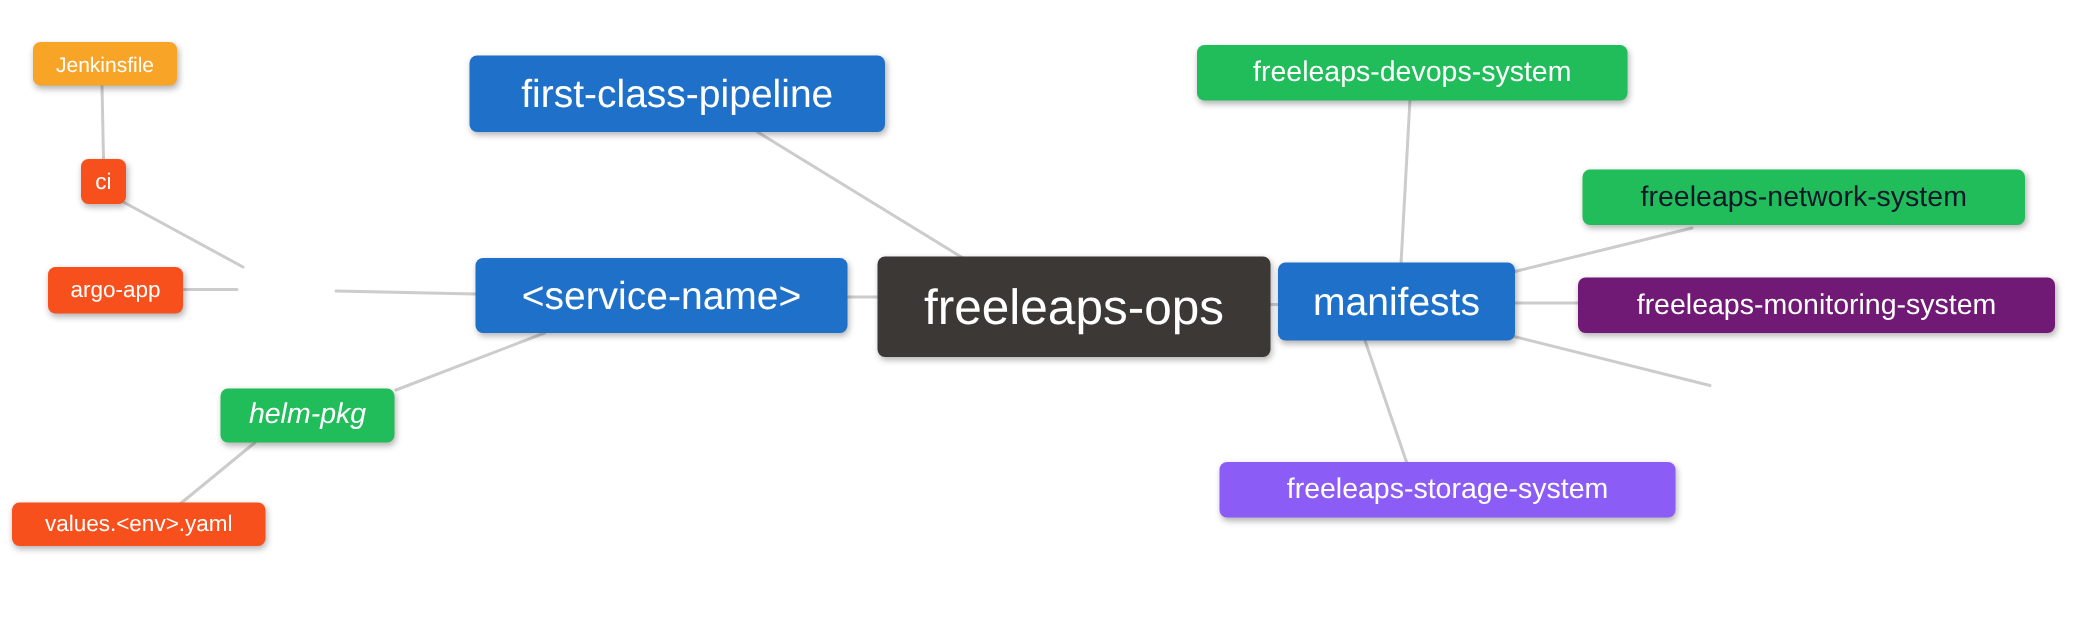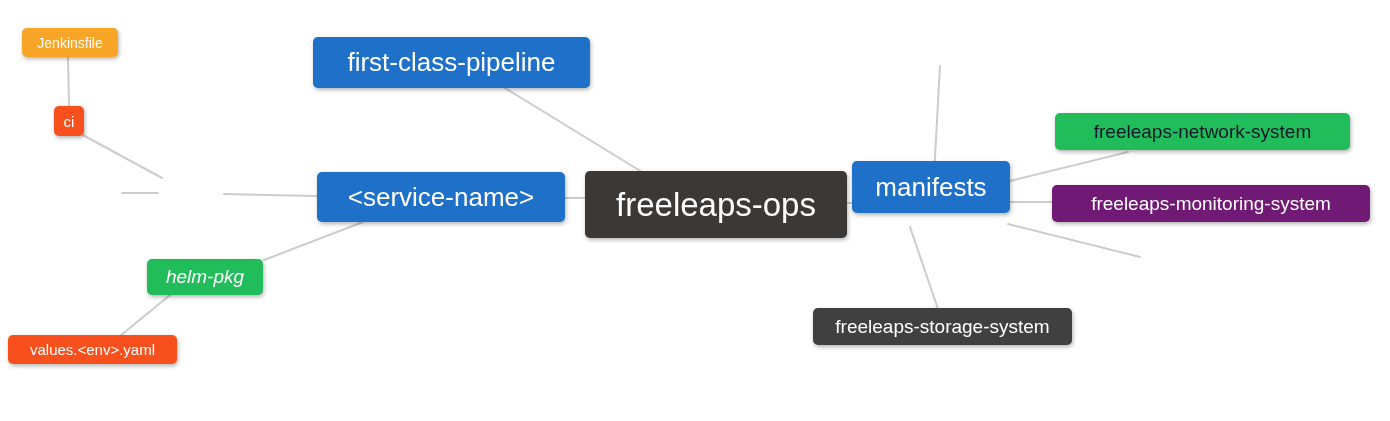--- a/index.html
+++ b/index.html
@@ -48,23 +48,25 @@
       <line x1="847" y1="203" x2="852" y2="203" stroke="#cccccc" stroke-width="2" stroke-linecap="round"></line>
       <line x1="934" y1="176" x2="940" y2="66" stroke="#cccccc" stroke-width="2" stroke-linecap="round"></line>
       <line x1="1010" y1="181" x2="1128" y2="152" stroke="#cccccc" stroke-width="2" stroke-linecap="round"></line>
       <line x1="1010" y1="202" x2="1052" y2="202" stroke="#cccccc" stroke-width="2" stroke-linecap="round"></line>
       <line x1="1008" y1="224" x2="1140" y2="257" stroke="#cccccc" stroke-width="2" stroke-linecap="round"></line>
       <line x1="910" y1="227" x2="938" y2="309" stroke="#cccccc" stroke-width="2" stroke-linecap="round"></line>
     </svg>
   <div class="nodes-layer">
       <div class="node n-orange" style="left: 22px; top: 28px; width: 96px; height: 29px; background: rgb(248, 164, 38); color: rgb(255, 255, 255);">Jenkinsfile</div>
       <div class="node n-red" style="left: 54px; top: 106px; width: 30px; height: 30px; background: rgb(248, 80, 29); color: rgb(255, 255, 255);">ci</div>
+      <div class="node n-red" style="left: 32px; top: 178px; width: 90px; height: 31px; background: rgb(248, 80, 29); color: rgb(255, 255, 255);">argo-app</div>
       <div class="node n-green" style="left: 147px; top: 259px; width: 116px; height: 36px; background: rgb(34, 189, 91); color: rgb(255, 255, 255); font-style: italic;">helm-pkg</div>
       <div class="node n-red" style="left: 8px; top: 335px; width: 169px; height: 29px; background: rgb(248, 80, 29); color: rgb(255, 255, 255);">values.&lt;env&gt;.yaml</div>
       <div class="node n-branch" style="left: 313px; top: 37px; width: 277px; height: 51px; background: rgb(30, 112, 200); color: rgb(255, 255, 255);">first-class-pipeline</div>
       <div class="node n-branch" style="left: 317px; top: 172px; width: 248px; height: 50px; background: rgb(30, 112, 200); color: rgb(255, 255, 255);">&lt;service-name&gt;</div>
       <div class="node n-root" style="left: 585px; top: 171px; width: 262px; height: 67px; background: rgb(59, 56, 53); color: rgb(255, 255, 255);">freeleaps-ops</div>
-      <div class="node n-branch" style="left: 852px; top: 161px; width: 158px; height: 52px; background: rgb(30, 112, 200); color: rgb(255, 255, 255);">manifests</div>
+      <div class="node n-branch" style="left: 852px; top: 175px; width: 158px; height: 52px; background: rgb(30, 112, 200); color: rgb(255, 255, 255);">manifests</div>
+      <div class="node n-green" style="left: 798px; top: 30px; width: 287px; height: 37px; background: rgb(34, 189, 91); color: rgb(255, 255, 255);">freeleaps-devops-system</div>
       <div class="node n-green" style="left: 1055px; top: 113px; width: 295px; height: 37px; background: rgb(34, 189, 91); color: #0f172a;">freeleaps-network-system</div>
       <div class="node n-green" style="left: 1052px; top: 185px; width: 318px; height: 37px; background: #701a75; color: rgb(255, 255, 255);">freeleaps-monitoring-system</div>
-      <div class="node n-green" style="left: 813px; top: 308px; width: 259px; height: 37px; background: #404040; color: rgb(255, 255, 255);">freeleaps-storage-system</div>
+      <div class="node n-green" style="left: 813px; top: 308px; width: 304px; height: 37px; background: #8b5cf6; color: rgb(255, 255, 255);">freeleaps-storage-system</div>
     </div>
 </div>
 
 </body></html>

